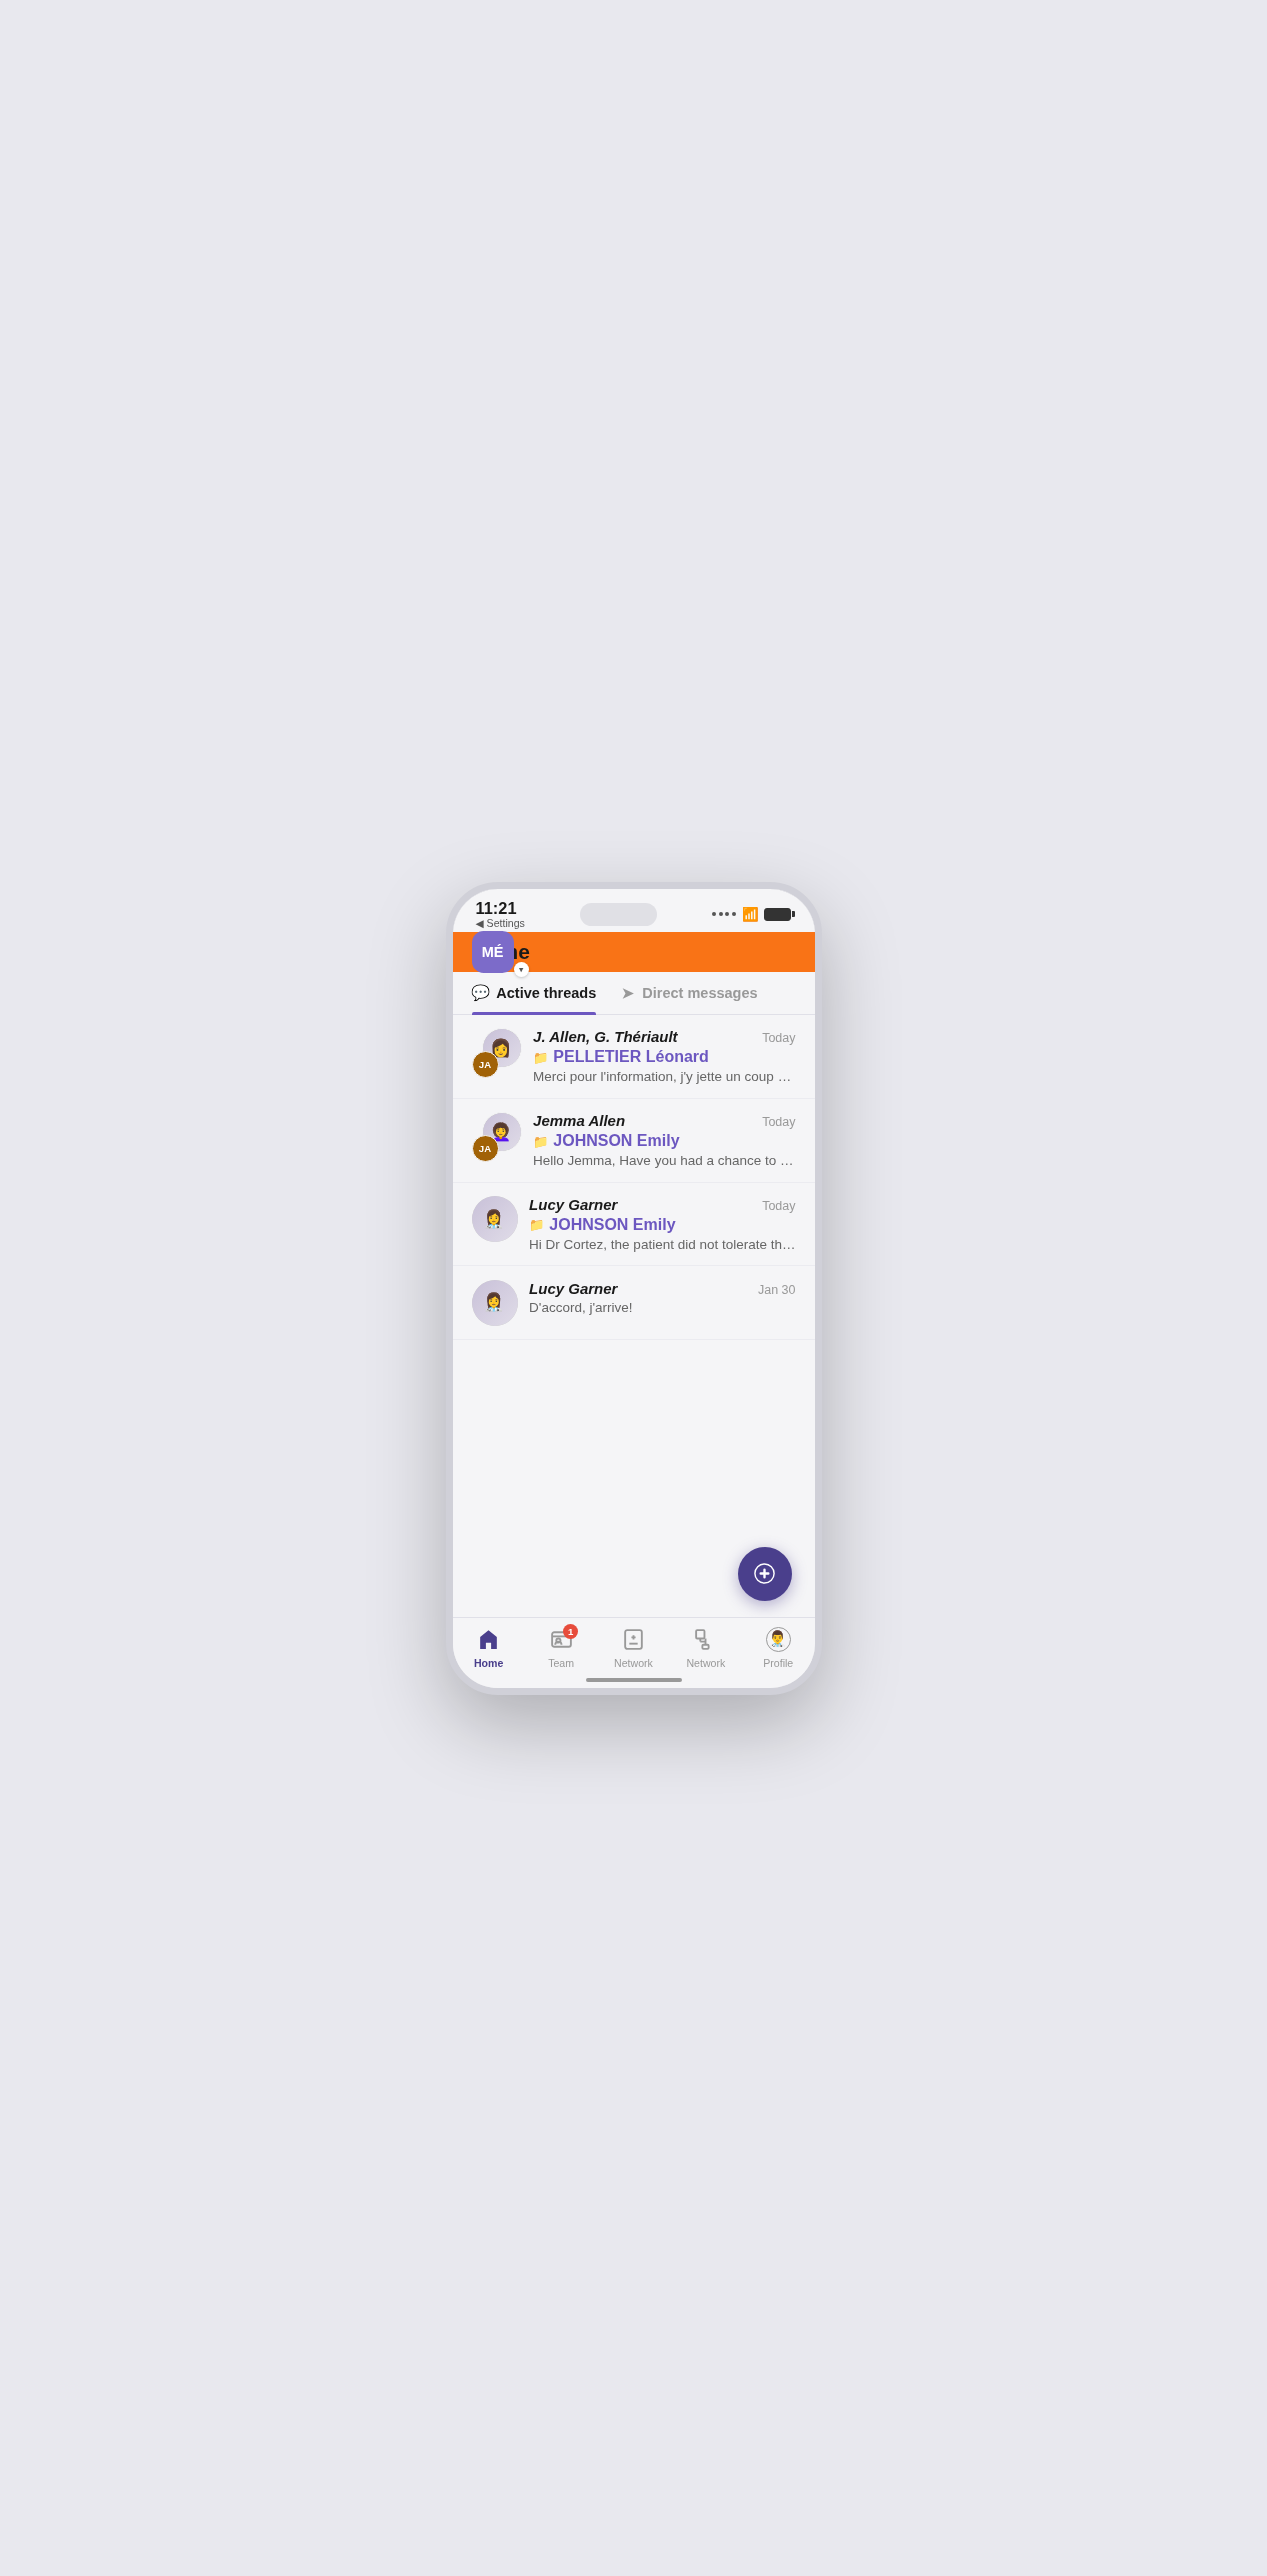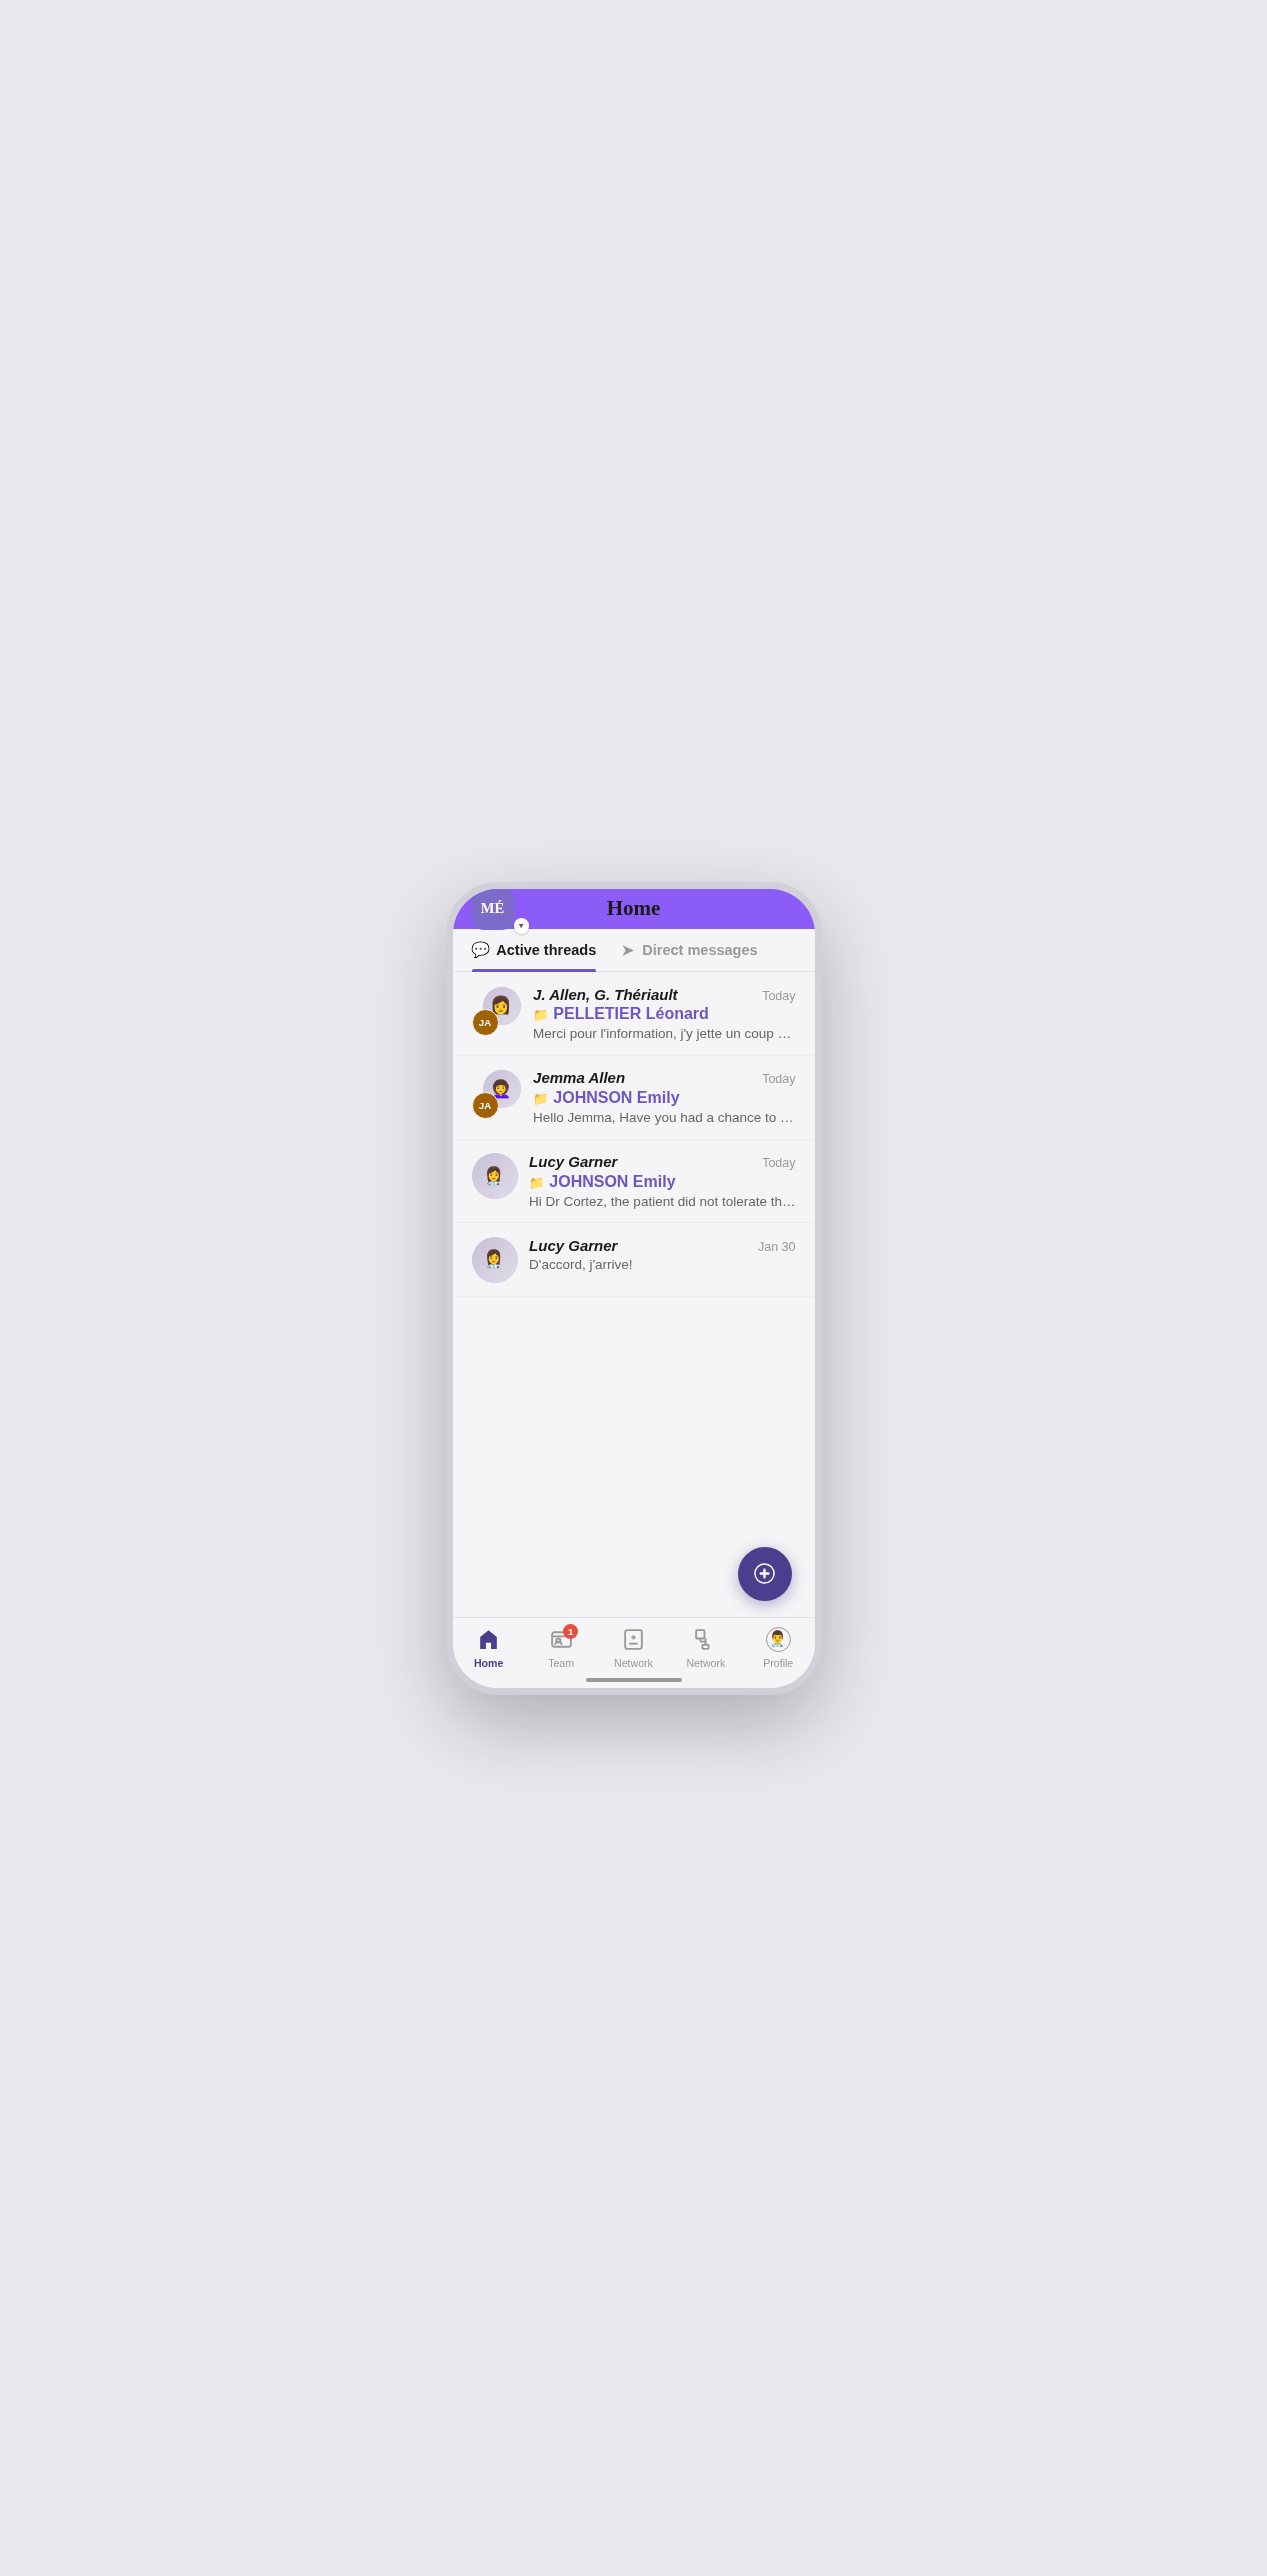--- a/index.html
+++ b/index.html
@@ -78,25 +78,23 @@
       right: -4.8px; top: 2.9px;
       width: 2.9px; height: 5.8px;
       background: #333;
       border-radius: 0 1px 1px 0;
     }
 
     
     .app-header {
       display: flex;
       align-items: center;
-      justify-content: center;
       padding: 7.7px 19px 7.7px 19px;
       position: relative;
-      background: #8b5cf6;
-      font-family: Liberation Serif, serif;
+      background: #f97316;
     }
     .user-avatar {
       position: absolute;
       left: 19px;
       width: 42px;
       height: 42px;
       background: #7c6bc9;
       border-radius: 11.6px;
       display: flex;
       align-items: center;
@@ -363,20 +361,37 @@
       height: 3.9px;
       background: #999;
       border-radius: 1.9px;
     }
   </style>
 </head>
 <body>
 
 <div class="phone-shell">
 
+  <div class="status-bar">
+    <div class="status-left">
+      <span class="status-time">11:21</span>
+      <span class="status-settings">◀ Settings</span>
+    </div>
+    <div class="status-center"></div>
+    <div class="status-right">
+      <div class="dots-icon">
+        <div class="dot"></div>
+          <div class="dot"></div>
+          <div class="dot"></div>
+          <div class="dot"></div>
+      </div>
+      <span style="font-size:13.5px;">📶</span>
+      <div class="battery-icon"></div>
+    </div>
+  </div>
 
   <div class="app-header">
     <div class="user-avatar">
       <span>MÉ</span>
       <div class="user-avatar-dropdown">▾</div>
     </div>
     <span class="page-title">Home</span>
   </div>
 
   <div class="tabs">

